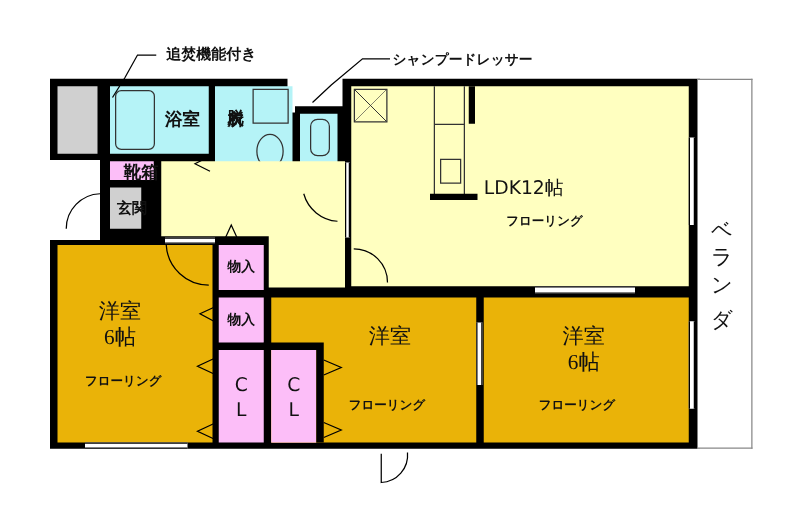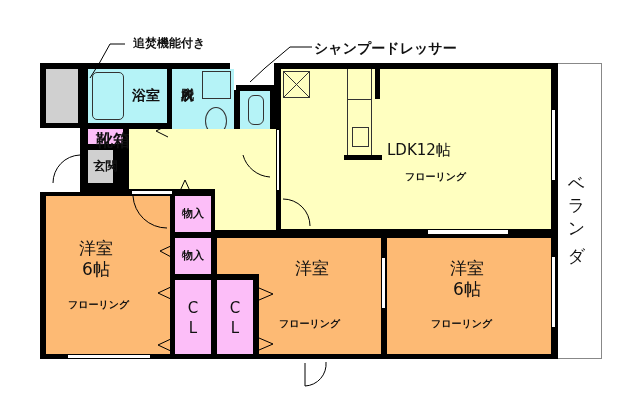--- a/index.html
+++ b/index.html
@@ -2,35 +2,35 @@
 <html><head>
 <meta charset="utf-8">
 <style>
   html, body { margin:0; padding:0; background:#ffffff; }
   body { width:640px; height:405px; position:relative; overflow:hidden;
          font-family:"DejaVu Sans", "Liberation Sans", sans-serif; }
   .abs { position:absolute; box-sizing:border-box; }
   .wall { background:#000; }
   .blue { background:#b5f3f7; }
   .yellow { background:#ffffc0; }
-  .peach { background:#fdba74; }
+  .peach { background:#eab308;font-family:Liberation Serif, serif; }
   .pink { background:#fcbef8; }
   .gray { background:#d0d0d0; }
   .lbl { position:absolute; color:#111; white-space:nowrap; text-align:center; }
   .bold { font-weight:bold; }
   .win { background:#fff; border-top:1px solid #000; border-bottom:1px solid #000; }
   .winv { background:#fff; border-left:1px solid #000; border-right:1px solid #000; }
   svg { position:absolute; left:0; top:0; overflow:visible; }
   .vert { writing-mode:vertical-rl; text-orientation:upright; letter-spacing:4px; }
 </style>
 </head>
 <body>
 
 <div class="lbl bold" style="left:133px;top:35px;font-size:12px;">追焚機能付き</div>
-<div class="lbl bold" style="left:314px;top:40px;font-size:14px;">シャンプードレッサー</div>
+<div class="lbl bold" style="left:314px;top:40px;font-size:11px;">シャンプードレッサー</div>
 
 <div class="abs wall" style="left:40px;top:63px;width:520px;height:296px;"></div>
 
 <div class="abs" style="left:230px;top:55px;width:44px;height:35px;background:#fff;"></div>
 <div class="abs wall" style="left:236px;top:85px;width:40px;height:6px;"></div>
 <div class="abs" style="left:40px;top:128px;width:40px;height:64px;background:#fff;"></div>
 
 <div class="abs gray" style="left:46px;top:69px;width:32px;height:54px;"></div>
 
 <div class="abs blue" style="left:88px;top:69px;width:79px;height:54px;">
@@ -43,21 +43,21 @@
   <div class="abs" style="left:33px;top:38px;width:22px;height:28px;border:1px solid #333;border-radius:50%;"></div>
   <div class="lbl bold vert" style="left:6px;top:8px;font-size:13px;letter-spacing:0;">脱衣所</div>
 </div>
 
 <div class="abs blue" style="left:240px;top:91px;width:30px;height:59px;">
   <div class="abs" style="left:8px;top:4px;width:16px;height:30px;border:1px solid #333;border-radius:6px;"></div>
   <div class="lbl bold" style="left:0;width:30px;top:38px;font-size:12px;">WC</div>
 </div>
 
 <div class="abs pink" style="left:88px;top:129px;width:35px;height:15px;">
-  <div class="lbl bold" style="left:0;width:50px;top:0;font-size:17px;">靴箱</div>
+  <div class="lbl bold" style="left:0;width:50px;top:0;font-size:14px;">靴箱</div>
 </div>
 
 <div class="abs gray" style="left:88px;top:150px;width:25px;height:33px;">
   <div class="lbl bold" style="left:0;width:35px;top:8px;font-size:12px;">玄関</div>
 </div>
 
 <div class="abs yellow" style="left:129px;top:129px;width:147px;height:60px;"></div>
 <div class="abs yellow" style="left:215px;top:150px;width:61px;height:80px;"></div>
 
 <div class="abs yellow" style="left:281px;top:69px;width:270px;height:160px;">

